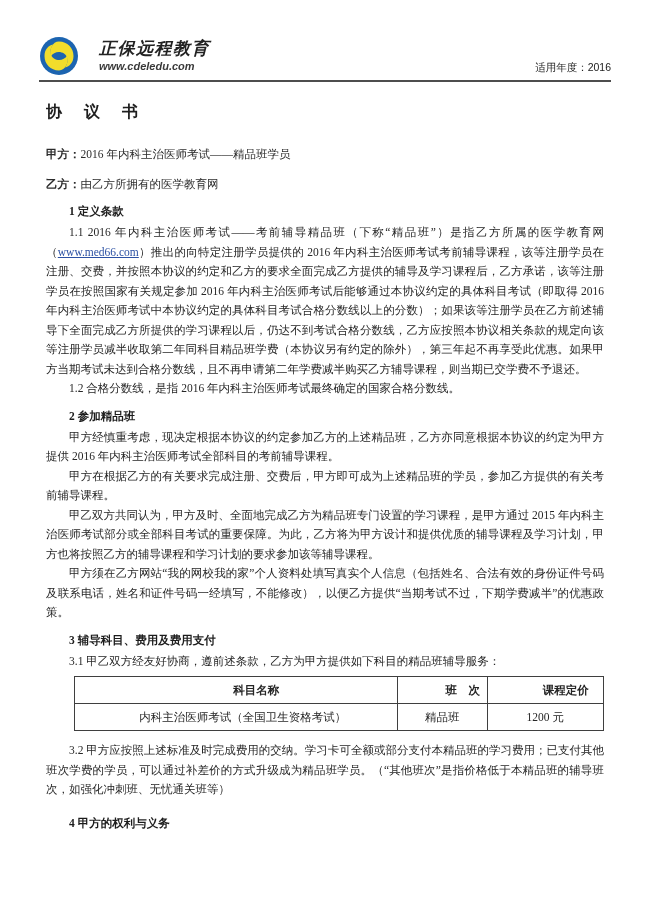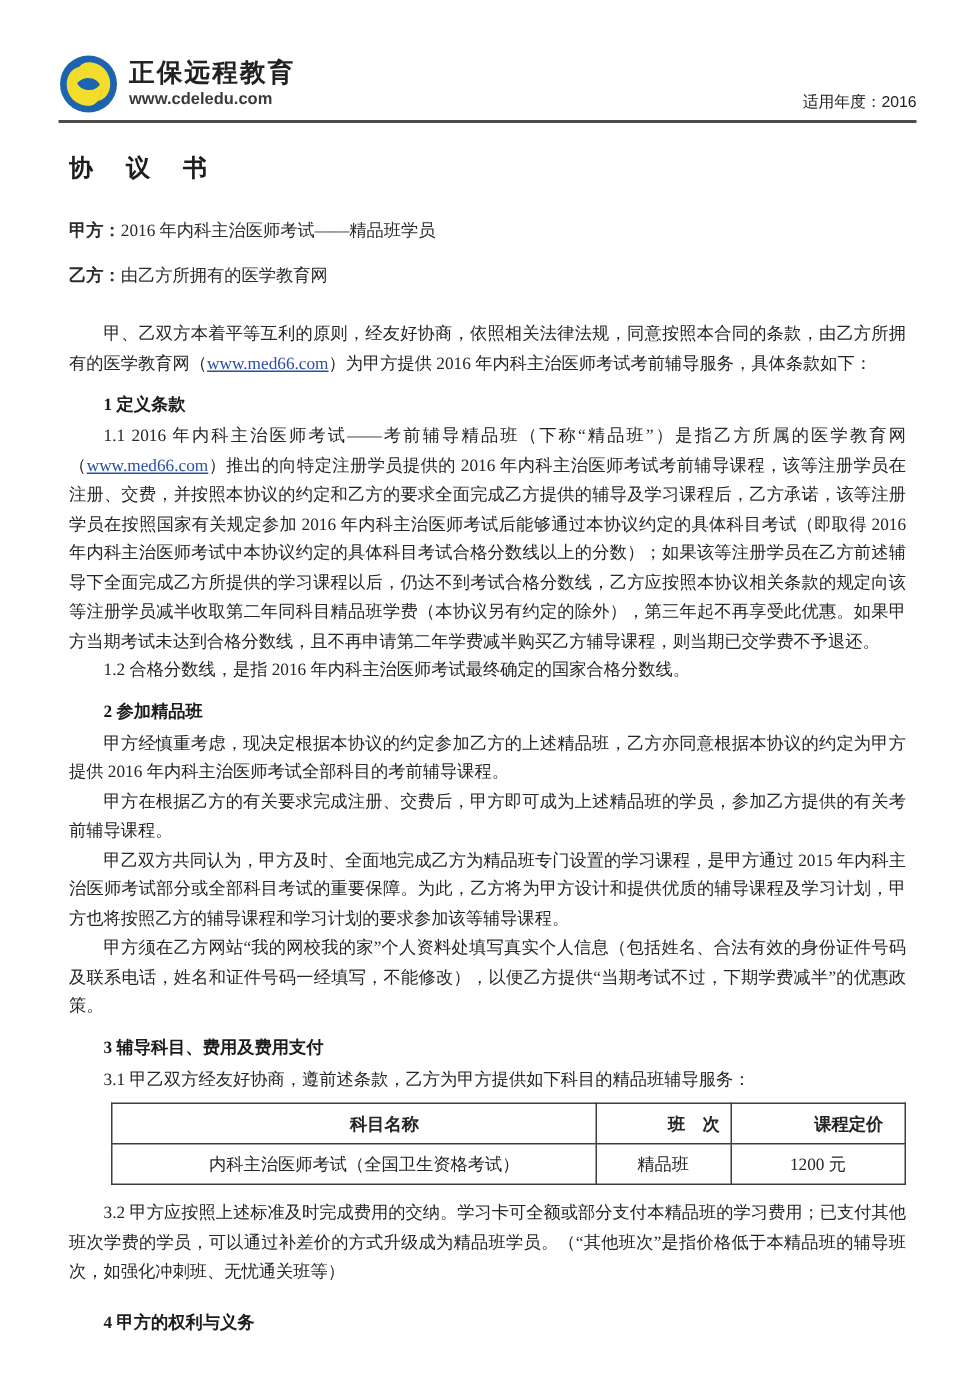--- a/index.html
+++ b/index.html
@@ -16,21 +16,21 @@
     padding:36px 46px 0 46px;
     box-sizing:border-box;
   }
   
   .header{
     display:flex;justify-content:space-between;align-items:flex-end;
     border-bottom:2px solid #4d4d4d;
     padding-bottom:4px;
     margin:0 -7px;
   }
-  .brand{display:flex;align-items:center;gap:7px;}
+  .brand{display:flex;align-items:center;gap:20px;font-style:italic;}
   .brand .logo-mark{width:40px;height:40px;flex:0 0 auto;}
   .brand-text{display:flex;flex-direction:column;line-height:1.1;}
   .brand-name{
     font-family:"Liberation Sans","DejaVu Sans",sans-serif;
     font-weight:bold;font-size:17px;color:#222;letter-spacing:1.5px;
   }
   .brand-site{
     font-family:"Liberation Sans","DejaVu Sans",sans-serif;
     font-weight:bold;font-size:11px;color:#3a3a3a;margin-top:2px;
   }
@@ -103,21 +103,20 @@
   </div>
 
   <div class="doc-title">协 议 书</div>
 
   <div class="parties">
     <p class="party-line"><span class="blabel">甲方：</span><span>2016 年内科主治医师考试——精品班学员</span></p>
     <div class="party-gap"></div>
     <p class="party-line"><span class="blabel">乙方：</span><span>由乙方所拥有的医学教育网</span></p>
   </div>
 
-  <p class="para intro"><span>甲、乙双方本着平等互利的原则，经友好协商，依照相关法律法规，同意按照本合同的条款，由乙方所拥有的医学教育网（</span><a class="link">www.med66.com</a><span>）为甲方提供 2016 年内科主治医师考试考前辅导服务，具体条款如下：</span></p>
 
   <div class="sec-heading">1 定义条款</div>
   <p class="para"><span>1.1 2016 年内科主治医师考试——考前辅导精品班（下称“精品班”）是指乙方所属的医学教育网（</span><a class="link">www.med66.com</a><span>）推出的向特定注册学员提供的 2016 年内科主治医师考试考前辅导课程，该等注册学员在注册、交费，并按照本协议的约定和乙方的要求全面完成乙方提供的辅导及学习课程后，乙方承诺，该等注册学员在按照国家有关规定参加 2016 年内科主治医师考试后能够通过本协议约定的具体科目考试（即取得 2016 年内科主治医师考试中本协议约定的具体科目考试合格分数线以上的分数）；如果该等注册学员在乙方前述辅导下全面完成乙方所提供的学习课程以后，仍达不到考试合格分数线，乙方应按照本协议相关条款的规定向该等注册学员减半收取第二年同科目精品班学费（本协议另有约定的除外），第三年起不再享受此优惠。如果甲方当期考试未达到合格分数线，且不再申请第二年学费减半购买乙方辅导课程，则当期已交学费不予退还。</span></p>
   <p class="para">1.2 合格分数线，是指 2016 年内科主治医师考试最终确定的国家合格分数线。</p>
 
   <div class="sec-heading">2 参加精品班</div>
   <p class="para">甲方经慎重考虑，现决定根据本协议的约定参加乙方的上述精品班，乙方亦同意根据本协议的约定为甲方提供 2016 年内科主治医师考试全部科目的考前辅导课程。</p>
   <p class="para">甲方在根据乙方的有关要求完成注册、交费后，甲方即可成为上述精品班的学员，参加乙方提供的有关考前辅导课程。</p>
   <p class="para">甲乙双方共同认为，甲方及时、全面地完成乙方为精品班专门设置的学习课程，是甲方通过 2015 年内科主治医师考试部分或全部科目考试的重要保障。为此，乙方将为甲方设计和提供优质的辅导课程及学习计划，甲方也将按照乙方的辅导课程和学习计划的要求参加该等辅导课程。</p>
   <p class="para">甲方须在乙方网站“我的网校我的家”个人资料处填写真实个人信息（包括姓名、合法有效的身份证件号码及联系电话，姓名和证件号码一经填写，不能修改），以便乙方提供“当期考试不过，下期学费减半”的优惠政策。</p>

